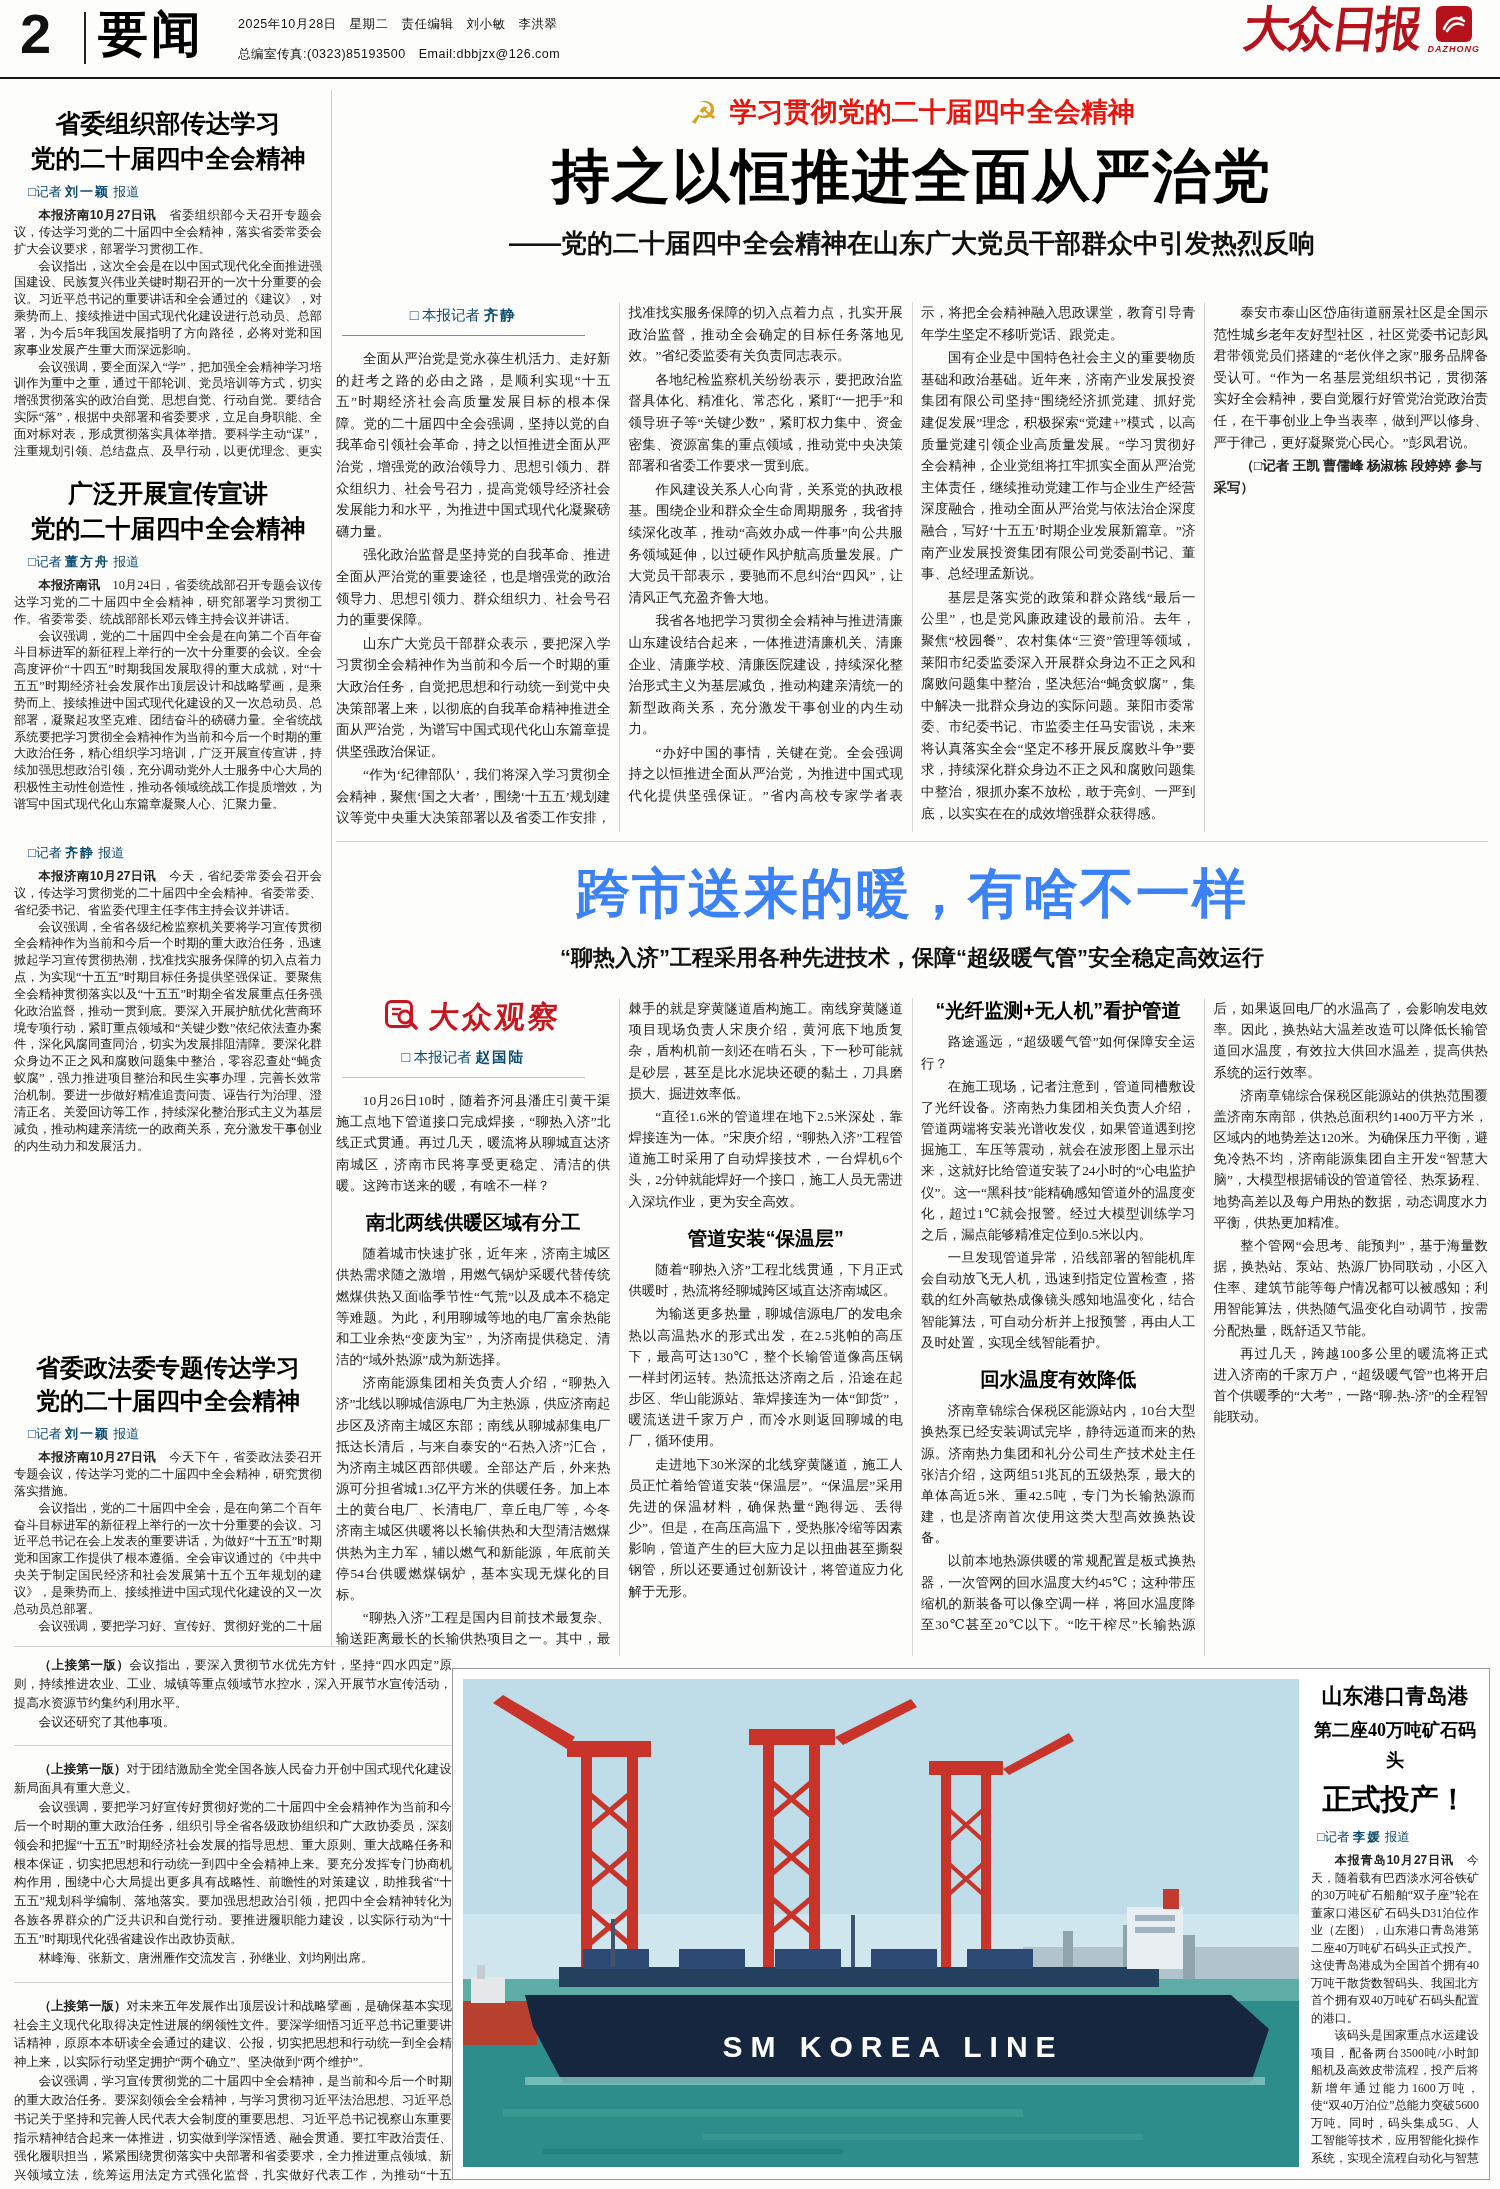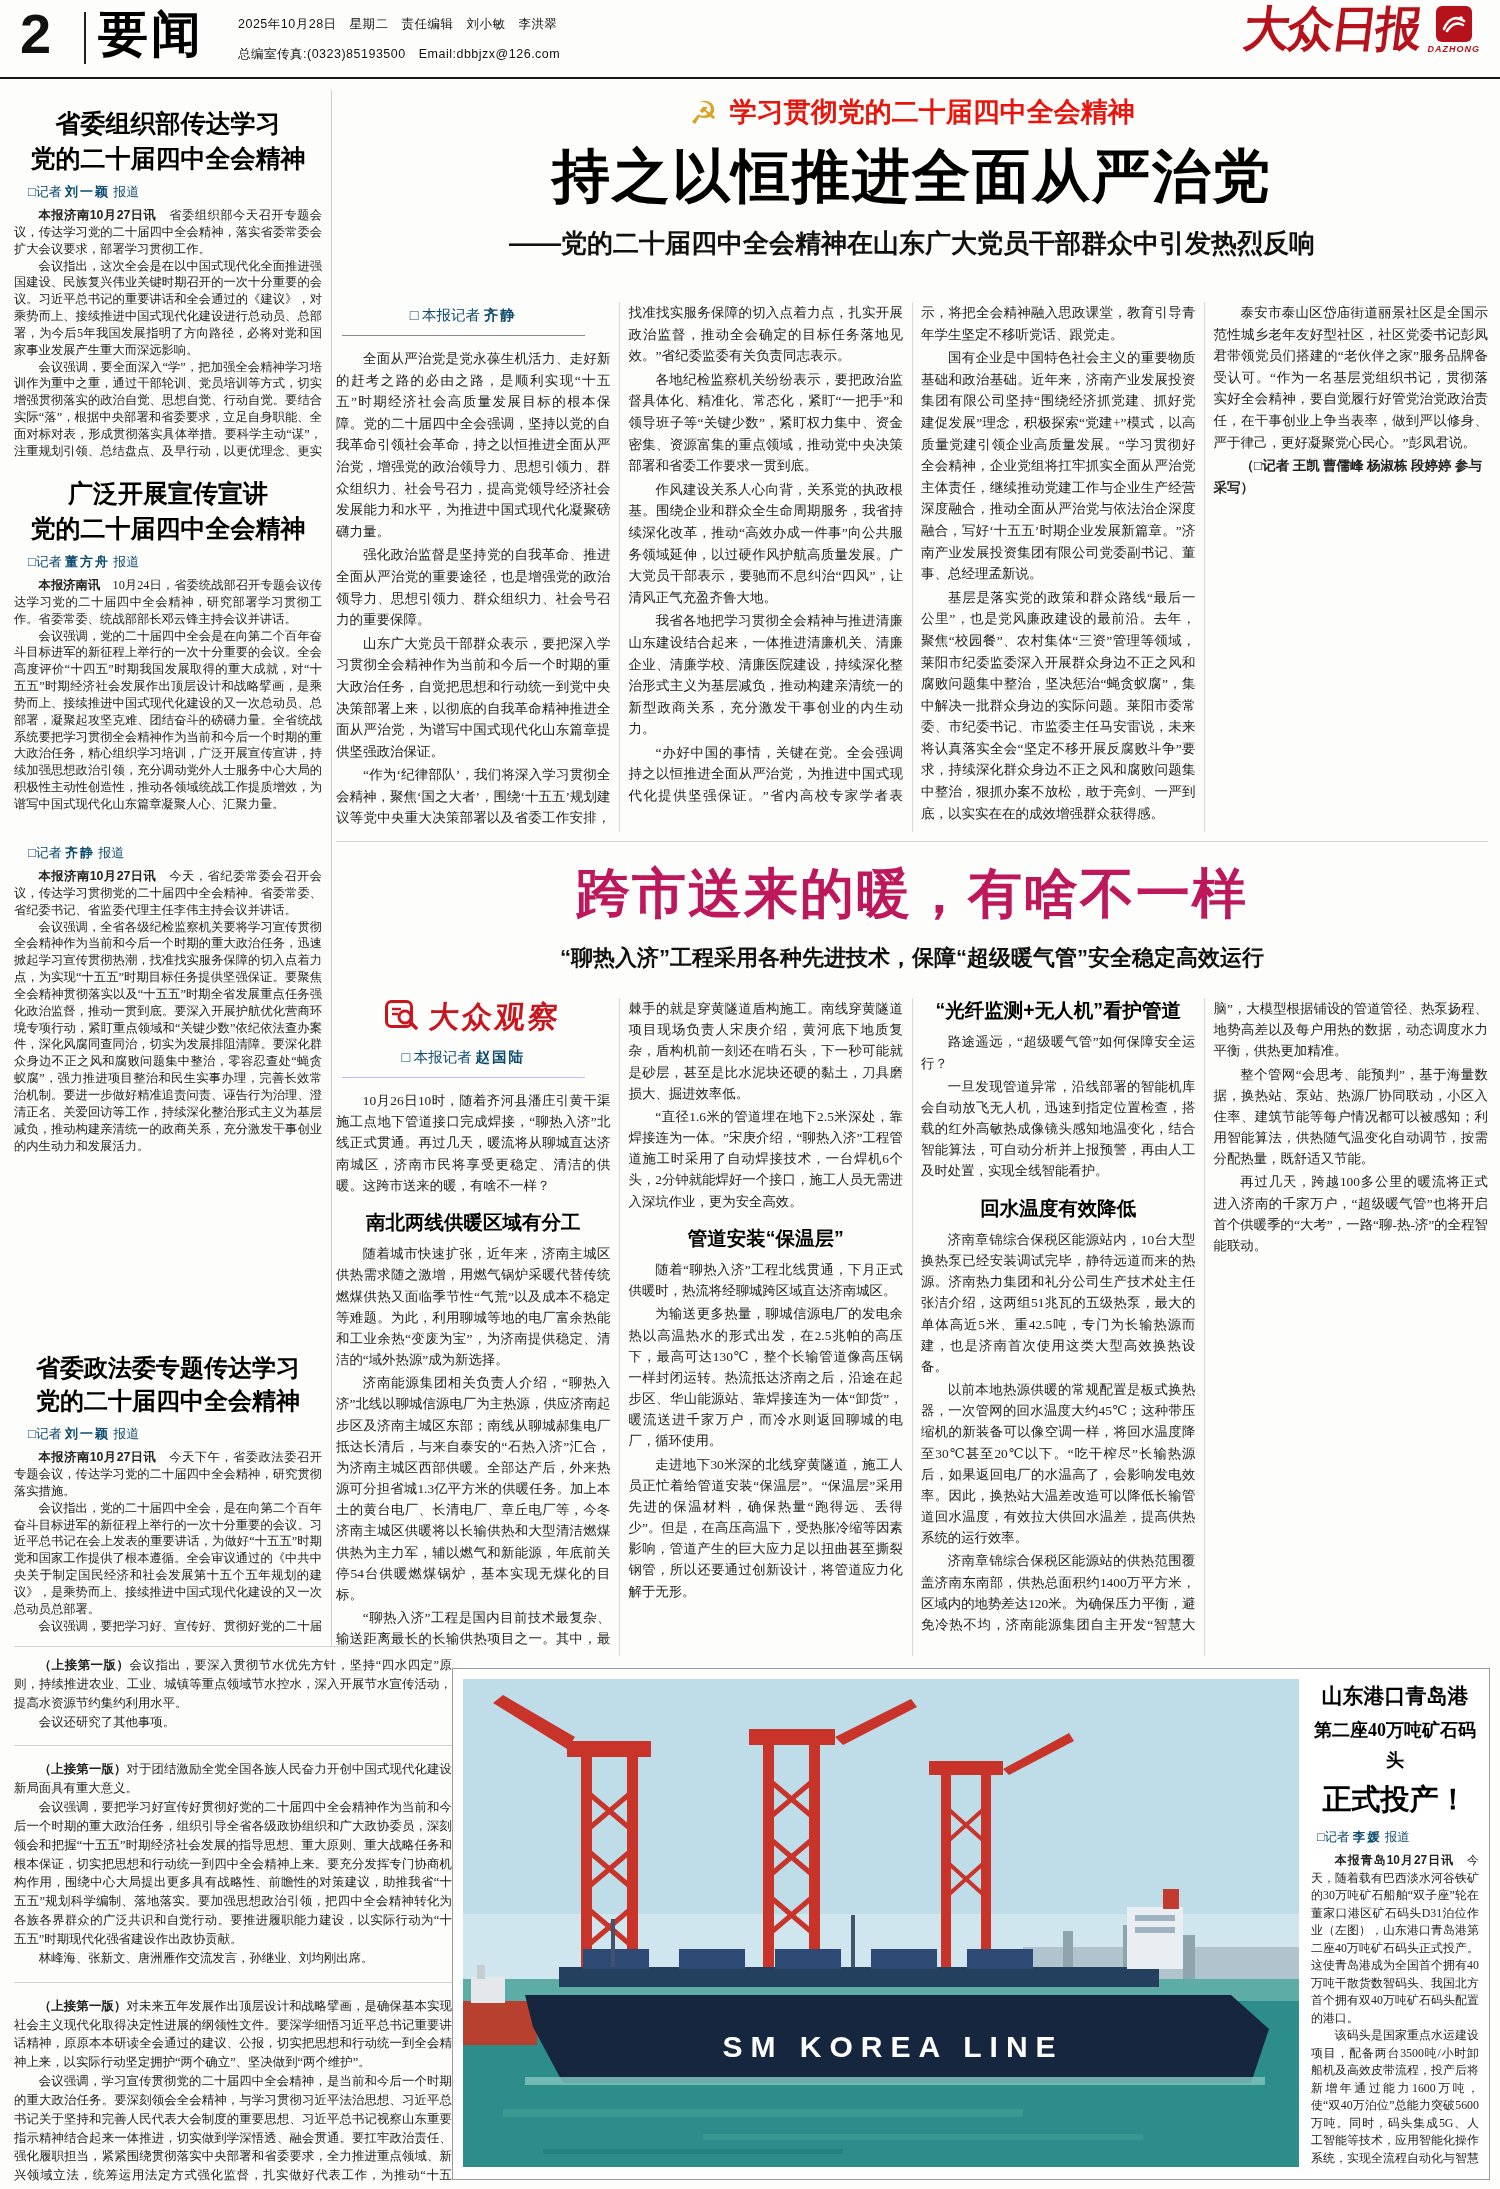--- a/index.html
+++ b/index.html
@@ -36,21 +36,21 @@
   .emblem{color:#d8a222;margin-right:12px;font-size:32px;vertical-align:-3px;font-family:"DejaVu Sans",sans-serif;}
   h1.lead-h{ text-align:center;font:900 58px/1.12 "Liberation Sans",sans-serif;margin:12px 0 0;letter-spacing:2px;color:#000;}
   .deck{text-align:center;font:700 26px/1.3 "Liberation Sans",sans-serif;margin-top:18px;color:#111;}
   .cols4{column-count:4;column-gap:18px;column-rule:1px solid #d8d8d8;column-fill:auto;}
   .main-body{position:absolute;left:0;top:212px;width:1152px;height:530px;overflow:hidden;}
   .main-body p{font-size:13.5px;line-height:1.6;text-align:justify;text-indent:2em;margin:0 0 2px;color:#222;}
   .main-byline{display:block;text-align:center;font-size:14.5px;padding:4px 0 10px;margin:0 26px 12px 6px;border-bottom:1px solid #8a8a8a;}
   .attr{text-align:right;font-weight:700;padding-right:6px;}
   
   .observe{position:absolute;left:336px;top:846px;width:1152px;height:812px;}
-  h2.obs-h{text-align:center;font:900 54px/1.15 "Liberation Sans",sans-serif;margin:16px 0 0;letter-spacing:2px;color:#be185d;}
+  h2.obs-h{text-align:center;font:900 54px/1.15 "Liberation Sans",sans-serif;margin:16px 0 0;letter-spacing:2px;color:#3b82f6;}
   .deck2{text-align:center;font:700 22px/1.3 "Liberation Sans",sans-serif;margin-top:20px;color:#111;}
   .observe-body{position:absolute;left:0;top:152px;width:1152px;height:658px;overflow:hidden;}
   .observe-body p{font-size:13.4px;line-height:1.58;text-align:justify;text-indent:2em;margin:0 0 2px;color:#222;}
   .obadge{display:flex;align-items:center;justify-content:center;gap:10px;margin:2px 0 12px;}
   .obadge-text{color:#c8161e;font:900 30px/1 "Liberation Serif",serif;letter-spacing:3px;transform:skewX(-5deg);}
   .obyline{display:block;text-align:center;font-size:14.5px;padding:2px 0 10px;margin:0 26px 12px 6px;border-bottom:1px solid #c4b5fd;}
   h3.subhead{font:700 19.5px/1.3 "Liberation Sans",sans-serif;text-align:center;margin:14px 0 8px;color:#000;break-after:avoid;}
   
   #continuations{position:absolute;left:14px;top:1656px;width:438px;height:526px;overflow:hidden;}
   .cont{padding:0;}
@@ -177,20 +177,21 @@
         <p class="op">随着城市快速扩张，近年来，济南主城区供热需求随之激增，用燃气锅炉采暖代替传统燃煤供热又面临季节性“气荒”以及成本不稳定等难题。为此，利用聊城等地的电厂富余热能和工业余热“变废为宝”，为济南提供稳定、清洁的“域外热源”成为新选择。</p>
         <p class="op">济南能源集团相关负责人介绍，“聊热入济”北线以聊城信源电厂为主热源，供应济南起步区及济南主城区东部；南线从聊城郝集电厂抵达长清后，与来自泰安的“石热入济”汇合，为济南主城区西部供暖。全部达产后，外来热源可分担省城1.3亿平方米的供暖任务。加上本土的黄台电厂、长清电厂、章丘电厂等，今冬济南主城区供暖将以长输供热和大型清洁燃煤供热为主力军，辅以燃气和新能源，年底前关停54台供暖燃煤锅炉，基本实现无煤化的目标。</p>
         <p class="op">“聊热入济”工程是国内目前技术最复杂、输送距离最长的长输供热项目之一。其中，最棘手的就是穿黄隧道盾构施工。南线穿黄隧道项目现场负责人宋庚介绍，黄河底下地质复杂，盾构机前一刻还在啃石头，下一秒可能就是砂层，甚至是比水泥块还硬的黏土，刀具磨损大、掘进效率低。</p>
         <p class="op">“直径1.6米的管道埋在地下2.5米深处，靠焊接连为一体。”宋庚介绍，“聊热入济”工程管道施工时采用了自动焊接技术，一台焊机6个头，2分钟就能焊好一个接口，施工人员无需进入深坑作业，更为安全高效。</p>
         <h3 class="subhead">管道安装“保温层”</h3>
         <p class="op">随着“聊热入济”工程北线贯通，下月正式供暖时，热流将经聊城跨区域直达济南城区。</p>
         <p class="op">为输送更多热量，聊城信源电厂的发电余热以高温热水的形式出发，在2.5兆帕的高压下，最高可达130℃，整个长输管道像高压锅一样封闭运转。热流抵达济南之后，沿途在起步区、华山能源站、靠焊接连为一体“卸货”，暖流送进千家万户，而冷水则返回聊城的电厂，循环使用。</p>
         <p class="op">走进地下30米深的北线穿黄隧道，施工人员正忙着给管道安装“保温层”。“保温层”采用先进的保温材料，确保热量“跑得远、丢得少”。但是，在高压高温下，受热胀冷缩等因素影响，管道产生的巨大应力足以扭曲甚至撕裂钢管，所以还要通过创新设计，将管道应力化解于无形。</p>
         <h3 class="subhead">“光纤监测+无人机”看护管道</h3>
         <p class="op">路途遥远，“超级暖气管”如何保障安全运行？</p>
+        <p class="op">在施工现场，记者注意到，管道同槽敷设了光纤设备。济南热力集团相关负责人介绍，管道两端将安装光谱收发仪，如果管道遇到挖掘施工、车压等震动，就会在波形图上显示出来，这就好比给管道安装了24小时的“心电监护仪”。这一“黑科技”能精确感知管道外的温度变化，超过1℃就会报警。经过大模型训练学习之后，漏点能够精准定位到0.5米以内。</p>
         <p class="op">一旦发现管道异常，沿线部署的智能机库会自动放飞无人机，迅速到指定位置检查，搭载的红外高敏热成像镜头感知地温变化，结合智能算法，可自动分析并上报预警，再由人工及时处置，实现全线智能看护。</p>
         <h3 class="subhead">回水温度有效降低</h3>
         <p class="op">济南章锦综合保税区能源站内，10台大型换热泵已经安装调试完毕，静待远道而来的热源。济南热力集团和礼分公司生产技术处主任张洁介绍，这两组51兆瓦的五级热泵，最大的单体高近5米、重42.5吨，专门为长输热源而建，也是济南首次使用这类大型高效换热设备。</p>
         <p class="op">以前本地热源供暖的常规配置是板式换热器，一次管网的回水温度大约45℃；这种带压缩机的新装备可以像空调一样，将回水温度降至30℃甚至20℃以下。“吃干榨尽”长输热源后，如果返回电厂的水温高了，会影响发电效率。因此，换热站大温差改造可以降低长输管道回水温度，有效拉大供回水温差，提高供热系统的运行效率。</p>
         <p class="op">济南章锦综合保税区能源站的供热范围覆盖济南东南部，供热总面积约1400万平方米，区域内的地势差达120米。为确保压力平衡，避免冷热不均，济南能源集团自主开发“智慧大脑”，大模型根据铺设的管道管径、热泵扬程、地势高差以及每户用热的数据，动态调度水力平衡，供热更加精准。</p>
         <p class="op">整个管网“会思考、能预判”，基于海量数据，换热站、泵站、热源厂协同联动，小区入住率、建筑节能等每户情况都可以被感知；利用智能算法，供热随气温变化自动调节，按需分配热量，既舒适又节能。</p>
         <p class="op">再过几天，跨越100多公里的暖流将正式进入济南的千家万户，“超级暖气管”也将开启首个供暖季的“大考”，一路“聊-热-济”的全程智能联动。</p>
       </div>
   </section>
 

